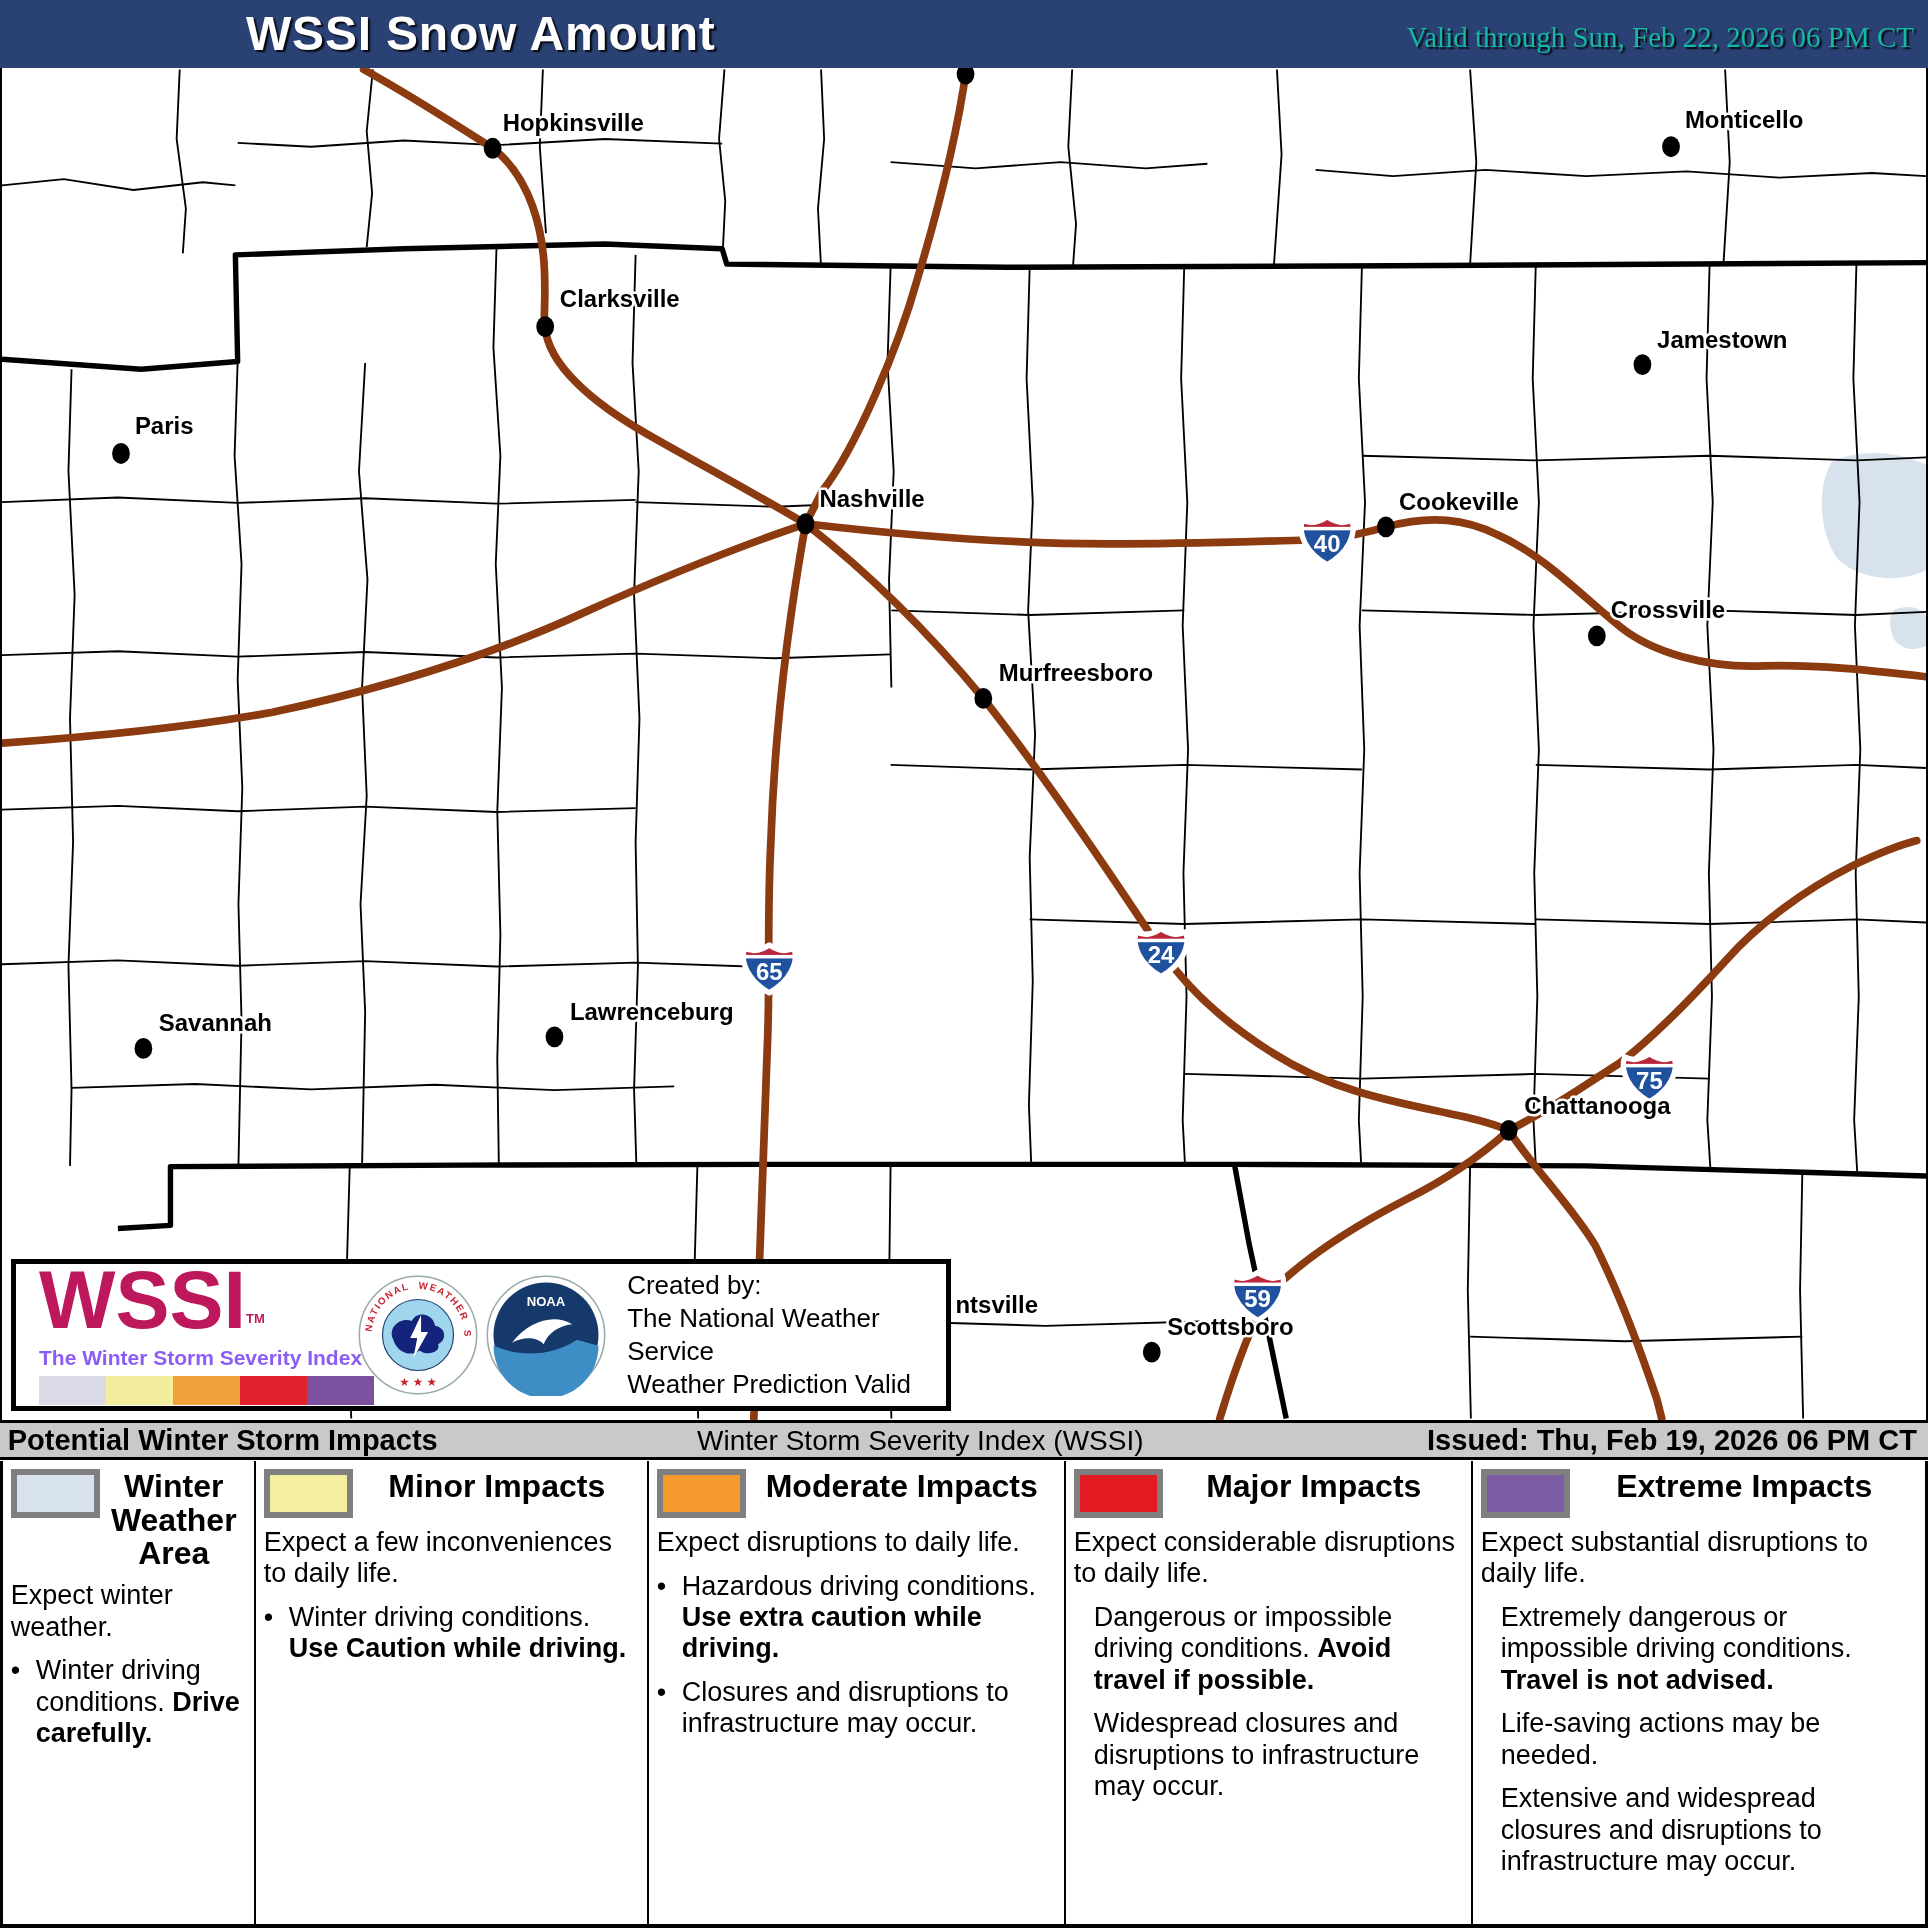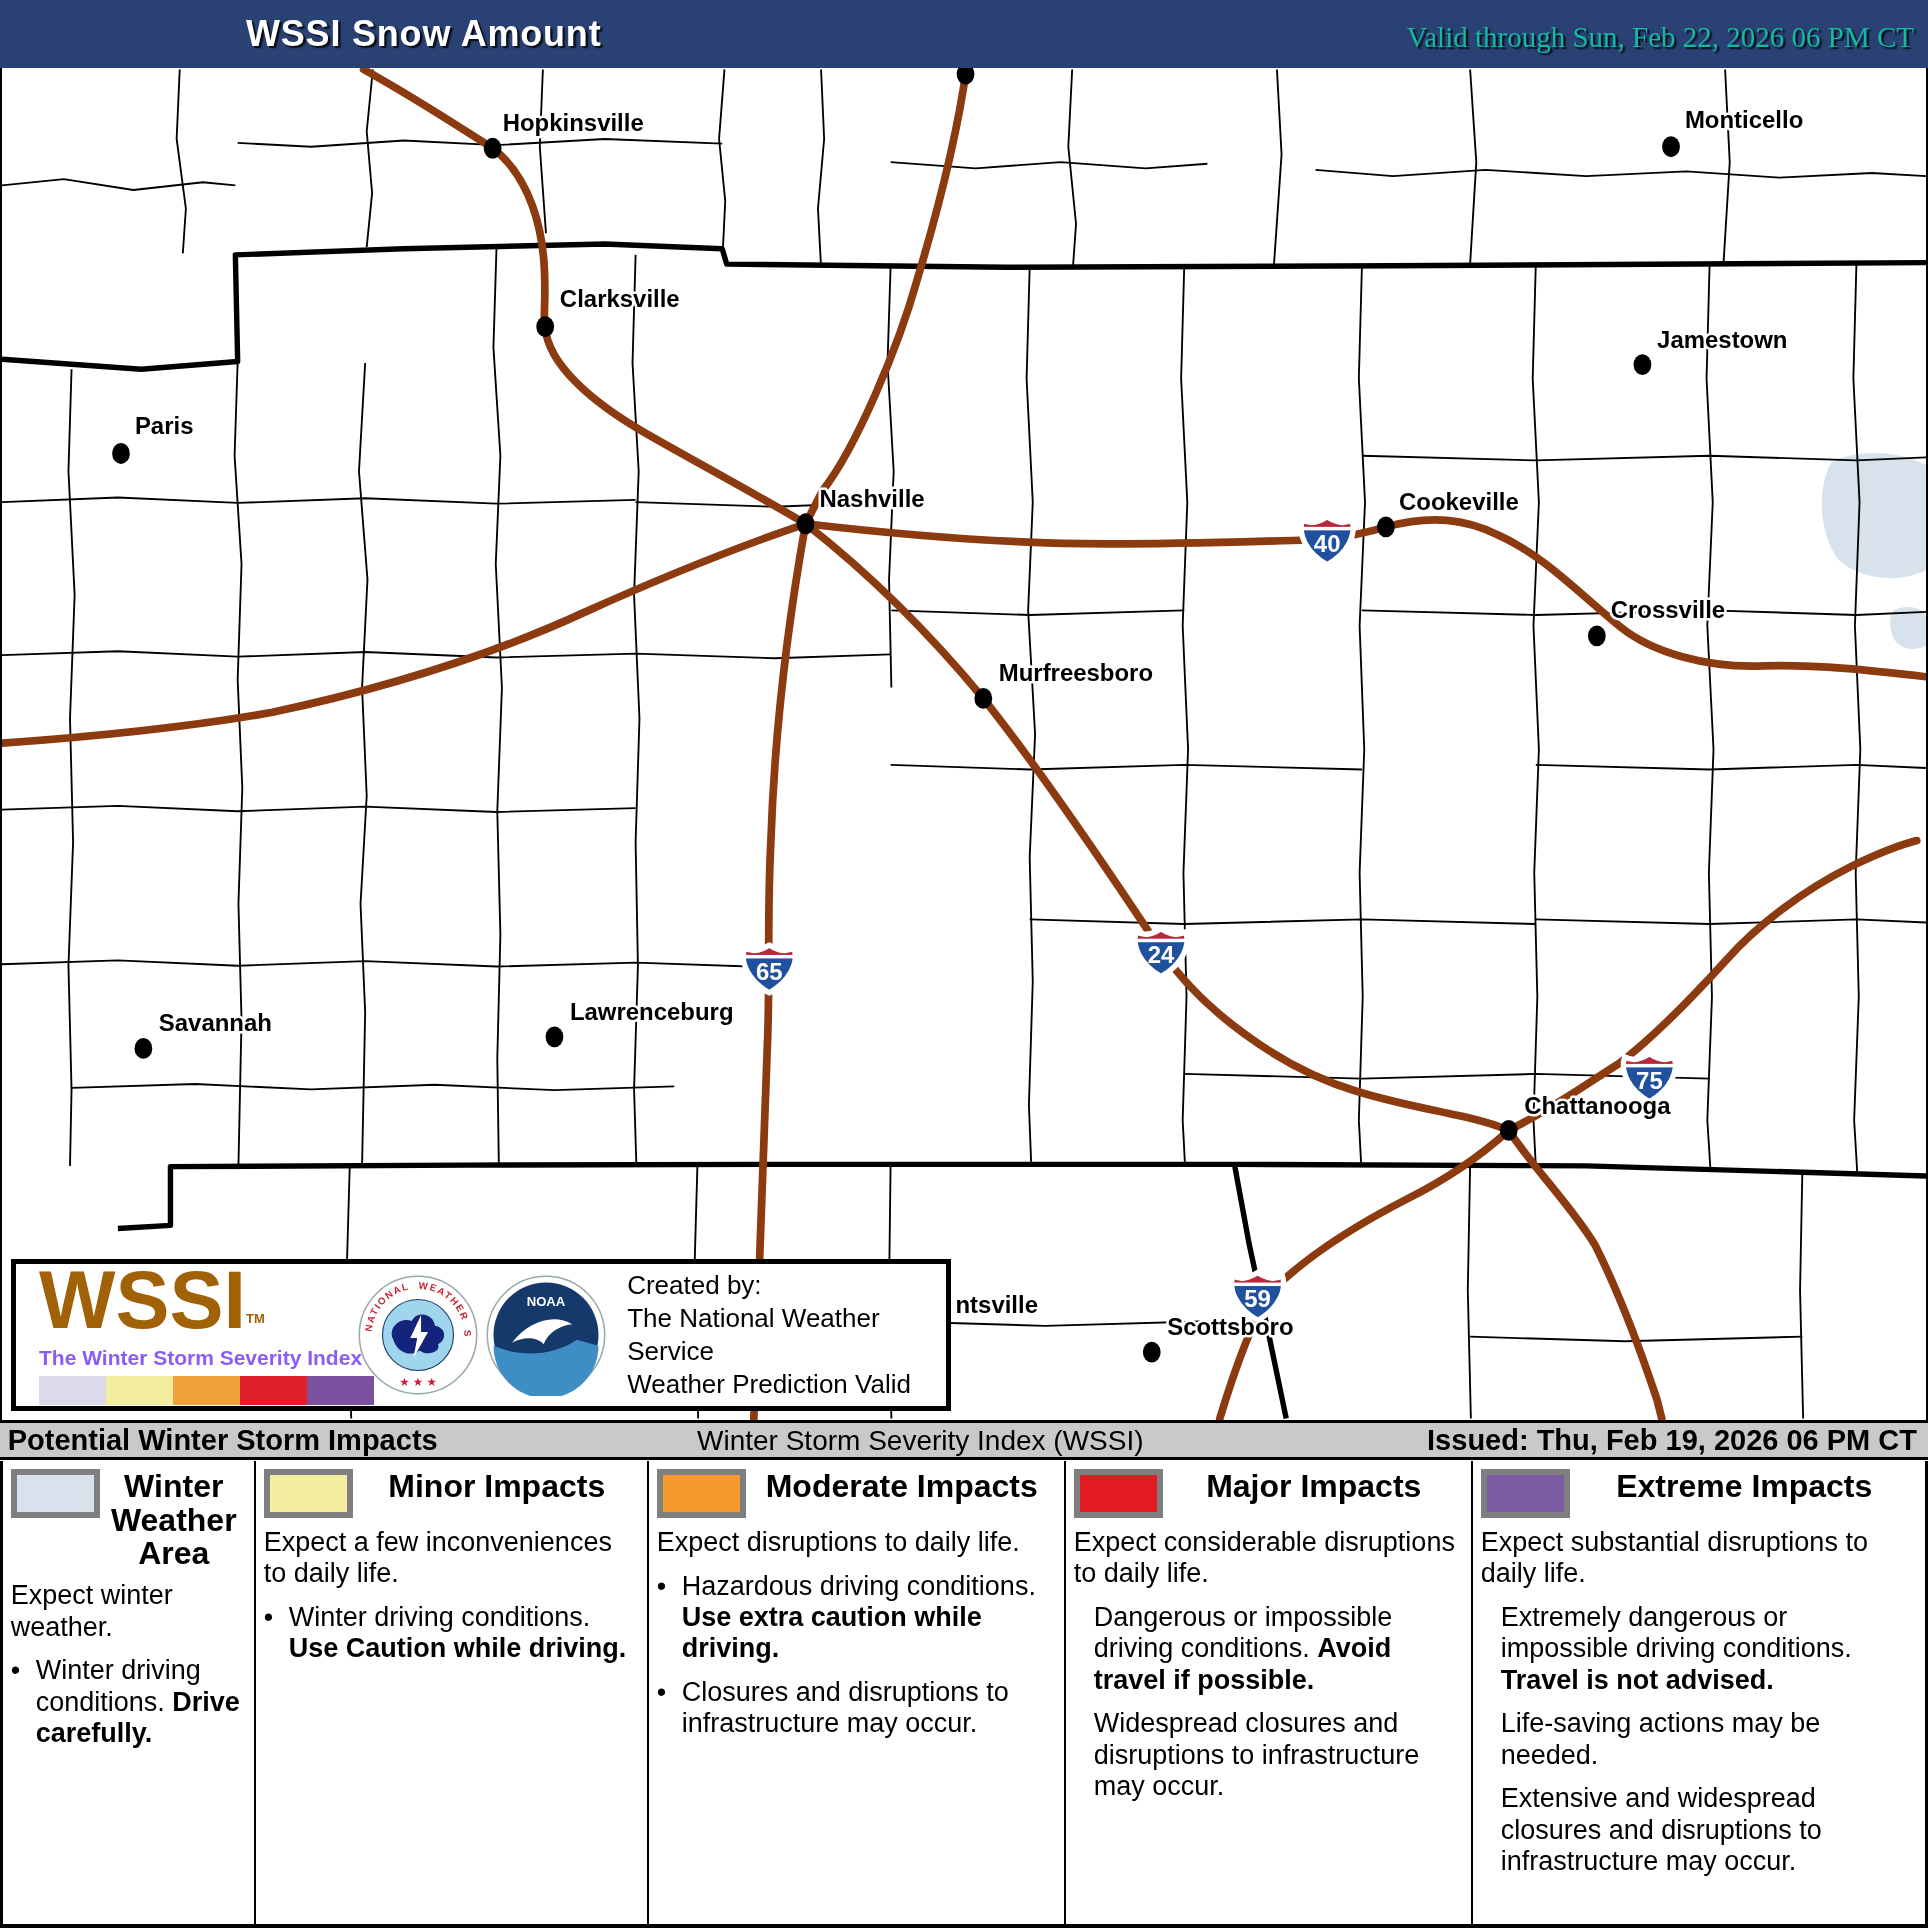--- a/index.html
+++ b/index.html
@@ -1,35 +1,35 @@
 <!DOCTYPE html>
 <html style="font-size:12.4px"><head>
 <meta charset="utf-8">
 <style>
   html,body{margin:0;padding:0;background:#fff;}
   #page{position:relative;width:1928px;height:1928px;background:#fff;overflow:hidden;
         font-family:"Liberation Sans", sans-serif;color:#000;}
 
   
   .header{position:absolute;left:0;top:0;width:1928px;height:68px;background:#2A4173;}
-  .header .title{position:absolute;left:246px;top:0;line-height:68px;font-size:36px;font-weight:bold;
+  .header .title{position:absolute;left:246px;top:0;line-height:68px;font-size:48px;font-weight:bold;
                  color:#fff;text-shadow:2.3px 2.3px 1.5px rgba(0,0,0,0.85);letter-spacing:0.8px;}
   .header .valid{position:absolute;right:14px;top:0;line-height:74px;font-size:29px;
                  color:#14b8a6;text-shadow:2.3px 2.3px 1.5px rgba(0,0,0,0.85);font-family:Liberation Serif, serif;}
 
   
   .map{position:absolute;left:0;top:68px;width:1928px;height:1352px;background:#fff;
        border-left:2.3px solid #000;border-right:2.3px solid #000;box-sizing:border-box;}
   .map svg{display:block;width:100%;height:100%;}
 
   
   .wssibox{position:absolute;left:11px;top:1259px;width:940px;height:152px;background:#fff;
            border:5.4px solid #000;box-sizing:border-box;display:flex;align-items:center;z-index:6;}
   .wssiblock{display:flex;flex-direction:column;align-items:flex-start;padding-left:23px;width:341px;box-sizing:border-box;}
-  .wssi-brand{font-size:81px;font-weight:bold;line-height:0.88;color:#a16207;letter-spacing:0px;}
+  .wssi-brand{font-size:81px;font-weight:bold;line-height:0.88;color:#be185d;letter-spacing:0px;}
   .wssi-tm{font-size:13px;font-weight:bold;vertical-align:4.6px;letter-spacing:0;}
   .wssi-sub{font-size:21px;font-weight:bold;color:#8b5cf6;margin-top:10px;white-space:nowrap;}
   .wssi-strip{display:flex;margin-top:5.4px;}
   .wssi-strip span{width:67px;height:29px;display:inline-block;}
   .logos{display:flex;align-items:center;}
   .created{font-size:26px;line-height:1.27;padding-left:20px;}
 
   
   .bar{position:absolute;left:0;top:1420px;width:1928px;height:40px;background:#C9C9C9;
        border-top:3.1px solid #000;border-bottom:3.1px solid #000;box-sizing:border-box;}

